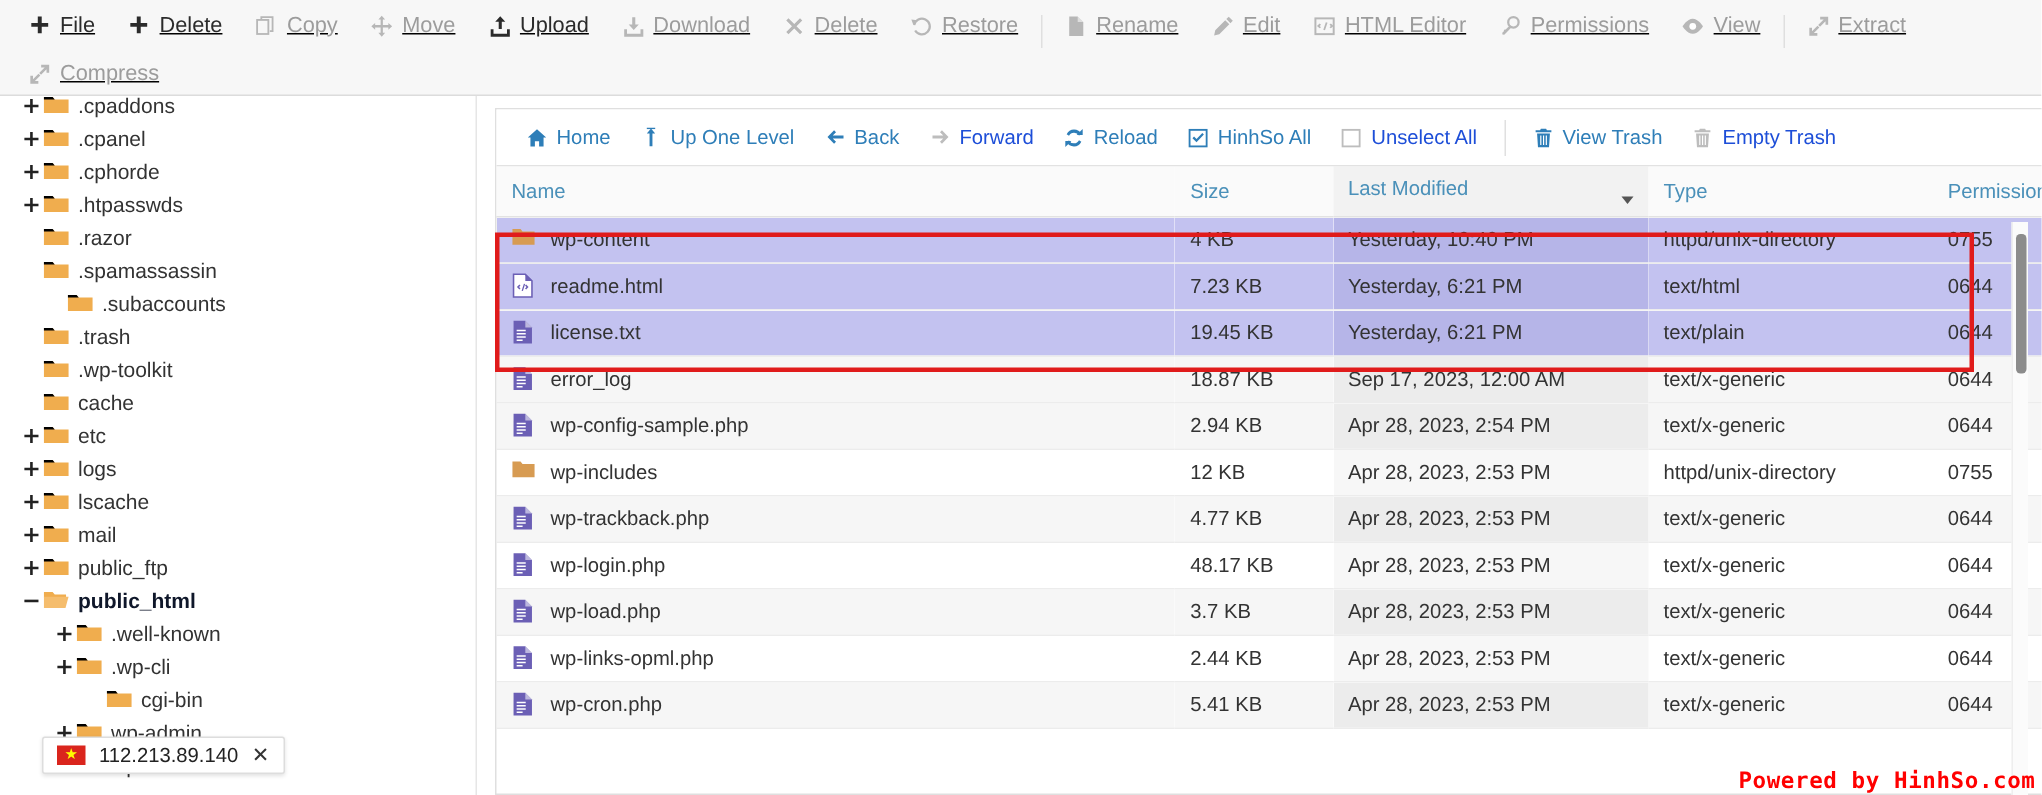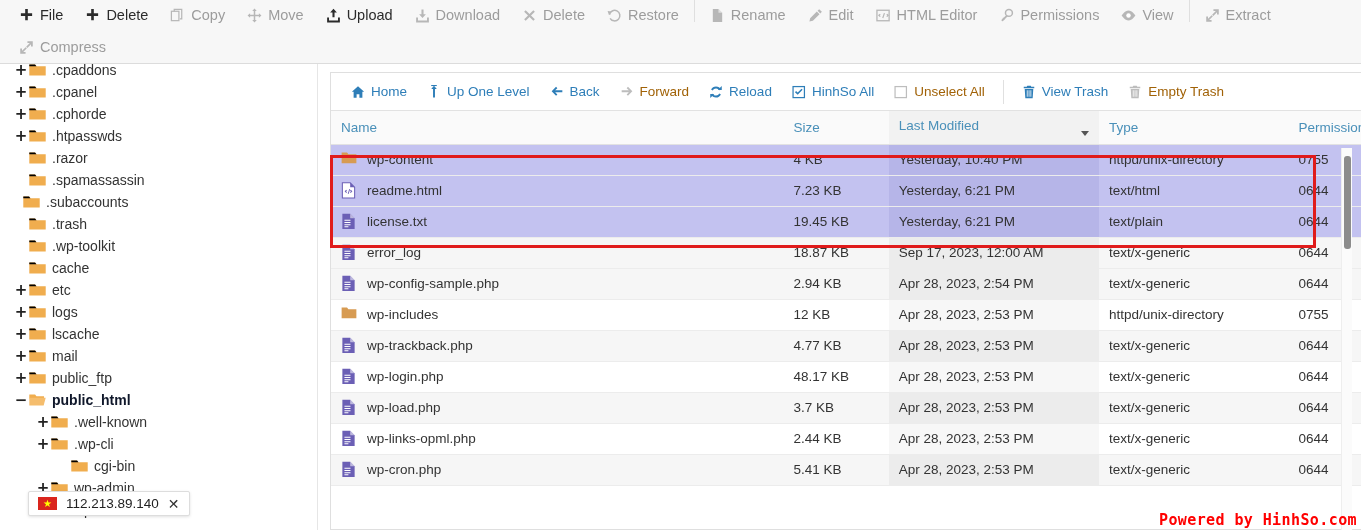--- a/index.html
+++ b/index.html
@@ -19,23 +19,24 @@
   
   .top-toolbar {
     position: absolute;
     left: 0; top: 0;
     width: 1361px; height: 64px;
     background: #f7f7f7;
     border-bottom: 1px solid #dcdcdc;
   }
   .tt-row {
     display: flex;
-    align-items: flex-start;
+    align-items: flex-end;
     height: 32px;
     padding-left: 8px;
+    text-decoration: underline;
   }
   .tt-btn {
     display: inline-flex;
     align-items: center;
     gap: 6px;
     padding: 0 11px;
     height: 30px;
     font-size: 14.5px;
     color: #9c9c9c;
     white-space: nowrap;
@@ -129,21 +130,21 @@
     align-items: center;
     gap: 6px;
     padding: 0 10px;
     height: 30px;
     font-size: 13.5px;
     color: #2e7eb8;
     white-space: nowrap;
     cursor: pointer;
     line-height: 1;
   }
-  .ab-btn.disabled { color: #a16207; cursor: default; }
+  .ab-btn.disabled { color: #1d4ed8; cursor: default; }
   .ab-ico { display:inline-block; width:14px; height:14px; flex:0 0 auto; }
   .ab-ico svg { display:block; width:14px; height:14px; }
   .ab-sep { width:1px; height:24px; background:#e0e0e0; margin:0 8px; flex:0 0 auto; }
 
   
   .tbl { width: 100%; border-collapse: collapse; table-layout: fixed; }
   .tbl th {
     height: 33px;
     background: #fafafa;
     border-bottom: 1px solid #e2e2e2;
@@ -471,21 +472,21 @@
         <div class="tnode" style="padding-left: 14px;">
           <span class="expander"></span>
           <span class="folder-ico">
             <svg viewBox="0 0 19 15" width="19" height="14">
               <path fill="#f0ad4e" d="M.7 1.7h6.2l1.5 1.9h9.9v9.7H.7z"></path>
               <path fill="#edа14a" d="M.7 1.7h6.2l1.5 1.9H.7z"></path>
             </svg>
           </span>
           <span class="tlabel">.spamassassin</span>
         </div>
-        <div class="tnode" style="padding-left: 8px;">
+        <div class="tnode" style="padding-left: 30px;">
           <span class="expander"></span>
           <span class="folder-ico">
             <svg viewBox="0 0 19 15" width="19" height="14">
               <path fill="#f0ad4e" d="M.7 1.7h6.2l1.5 1.9h9.9v9.7H.7z"></path>
               <path fill="#edа14a" d="M.7 1.7h6.2l1.5 1.9H.7z"></path>
             </svg>
           </span>
           <span class="tlabel">.subaccounts</span>
         </div>
         <div class="tnode" style="padding-left: 14px;">

